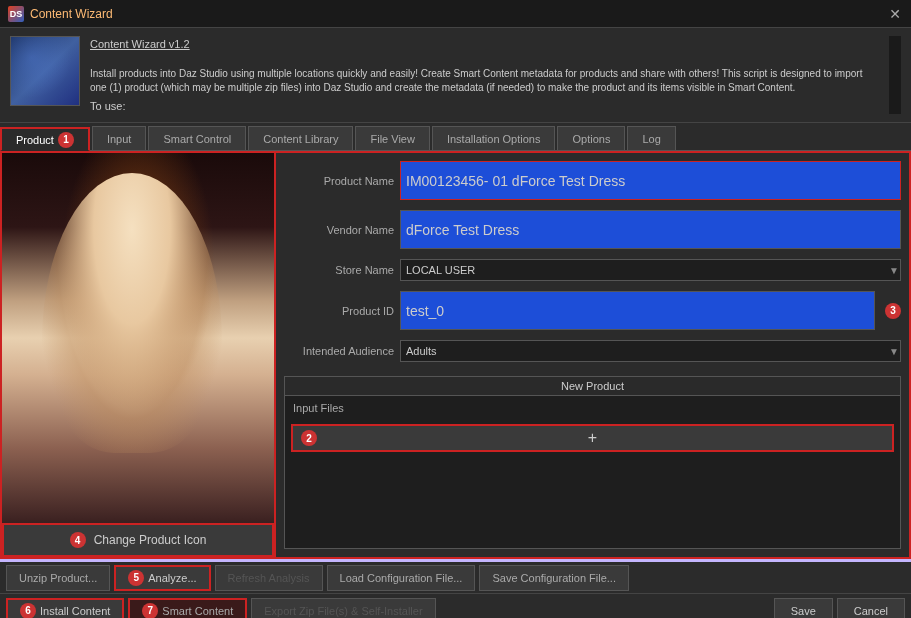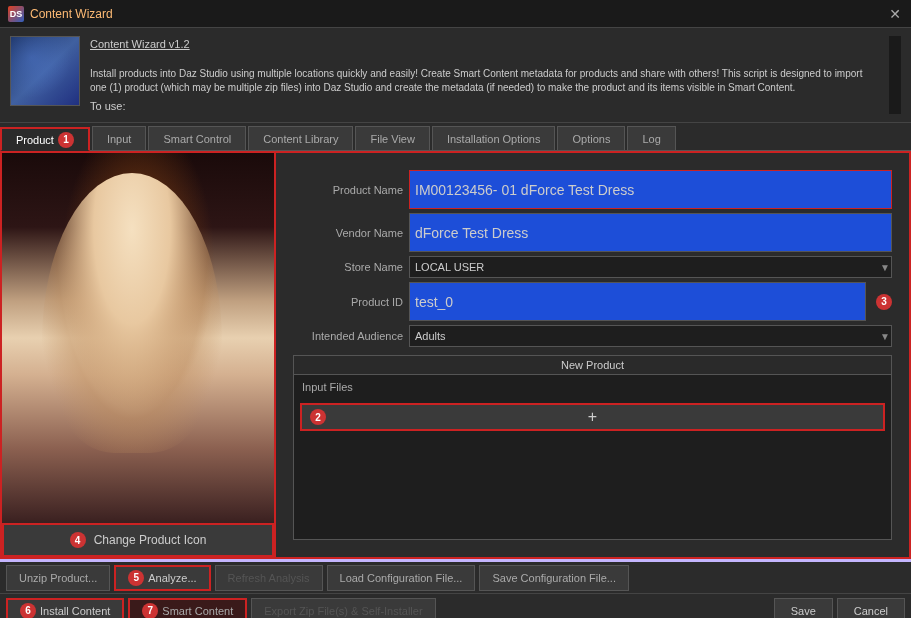--- a/index.html
+++ b/index.html
@@ -195,27 +195,27 @@
       display: inline-flex;
       align-items: center;
       justify-content: center;
       font-size: 10px;
       font-weight: bold;
     }
 
     
     #right-panel {
       flex: 1;
-      padding: 17px;
+      padding: 8px;
       background: #2b2b2b;
       border: 2px solid #cc2222;
       border-left: none;
       display: flex;
       flex-direction: column;
-      gap: 4px;
+      gap: 10px;
       overflow-y: auto;
     }
     .form-row {
       display: flex;
       align-items: center;
       gap: 6px;
     }
     .form-label {
       width: 110px;
       text-align: right;

